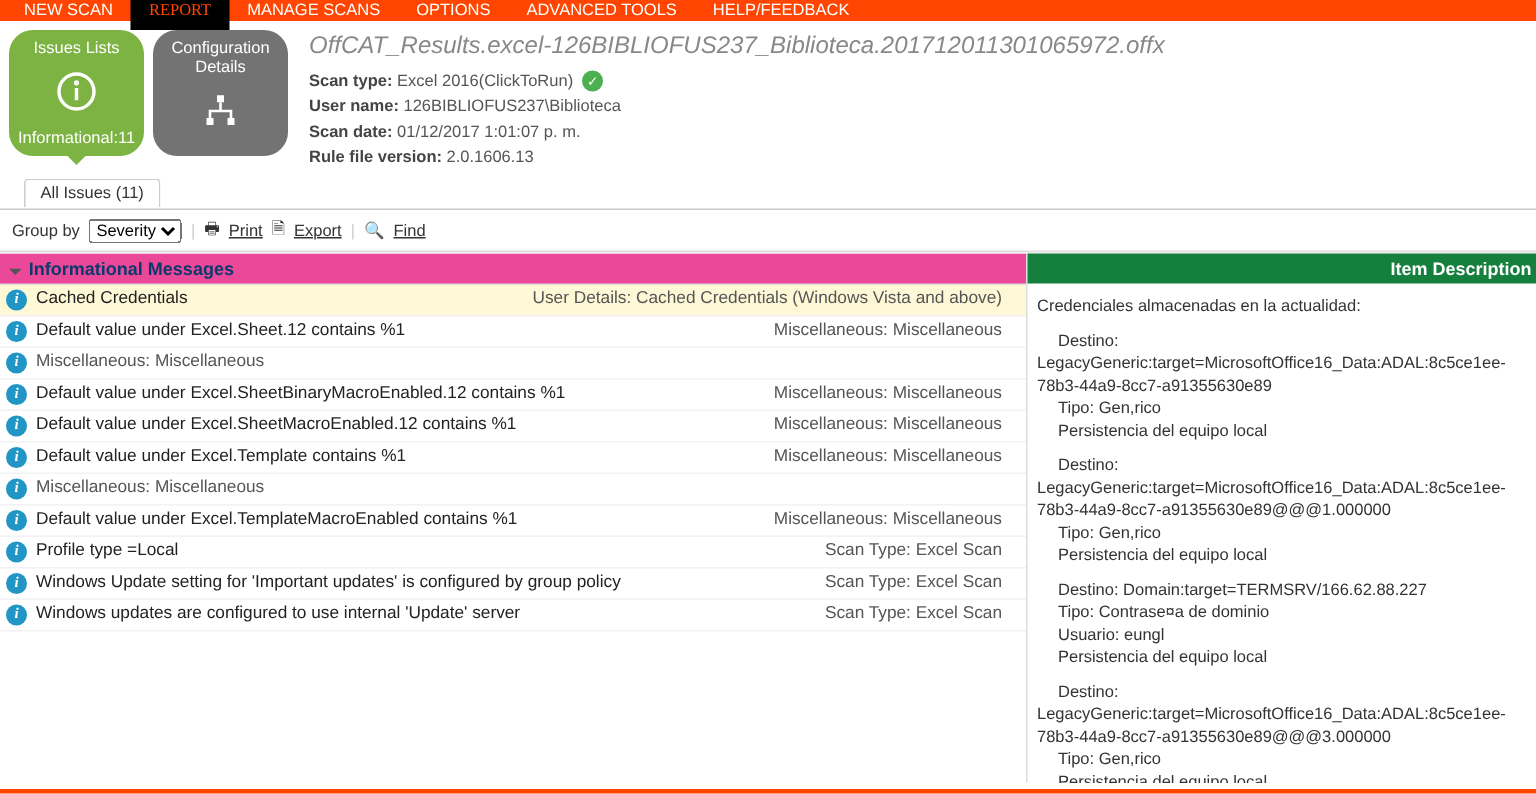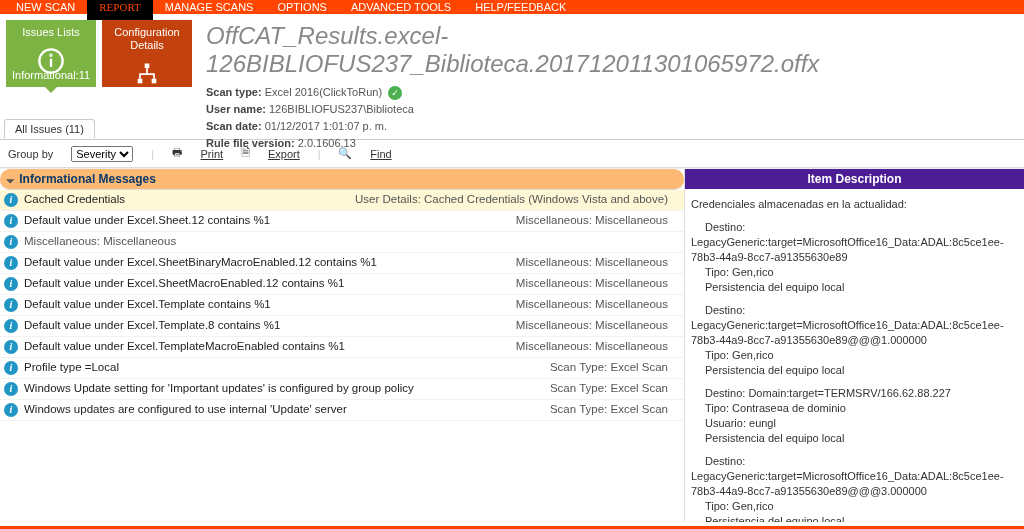--- a/index.html
+++ b/index.html
@@ -1,49 +1,49 @@
 <!DOCTYPE html>
 <html><head>
 <meta charset="utf-8">
 <style>
 * { box-sizing: border-box; margin: 0; padding: 0; }
 body { font-family: "Segoe UI", Tahoma, sans-serif; font-size: 12px; color: #333; background: #fff; width: 1024px; height: 529px; overflow: hidden; }
 .top-nav { background: #ff4500; height: 14px; display: flex; align-items: center; padding: 0 4px; }
 .top-nav-item { color: #fff; padding: 0 12px; height: 26px; line-height: 26px; font-size: 11px; cursor: pointer; }
 .top-nav-item.active { background: #000000; color: #ff4500; font-family: Liberation Serif, serif; }
 .header-area { display: flex; height: 100px; }
-.card { width: 90px; height: 67px; margin: 6px 0 0 6px; text-align: center; color: #fff; position: relative; }
+.card { width: 90px; height: 84px; margin: 6px 0 0 6px; text-align: center; color: #fff; position: relative; border-radius: 16px; }
 .card.green { background: #7cb342; }
-.card.blue { background: #c2410c; }
+.card.blue { background: #737373; }
 .card-title { font-size: 11px; padding-top: 6px; line-height: 13px; }
 .card-icon { font-size: 24px; margin-top: 8px; }
 .card-footer { position: absolute; bottom: 6px; left: 0; right: 0; font-size: 11px; display: flex; justify-content: space-between; padding: 0 6px; }
 .card-arrow { position: absolute; bottom: -6px; left: 50%; margin-left: -6px; width: 0; height: 0; border-left: 6px solid transparent; border-right: 6px solid transparent; border-top: 6px solid #7cb342; }
 .report-meta { padding: 8px 14px; flex: 1; }
-.report-title { font-size: 24px; color: #888; font-style: italic; font-weight: 300; margin-bottom: 6px; }
+.report-title { font-size: 16px; color: #888; font-style: italic; font-weight: 300; margin-bottom: 6px; }
 .report-line { font-size: 11px; color: #555; line-height: 17px; }
 .report-line b { color: #444; font-weight: 600; text-align: center; }
 .check-icon { display: inline-block; width: 14px; height: 14px; background: #4caf50; border-radius: 50%; color: #fff; text-align: center; line-height: 14px; font-size: 9px; margin-left: 6px; vertical-align: middle; }
-.tab-strip { border-bottom: 1px solid #ccc; height: 22px; padding-left: 4px; margin-top: 4px; }
+.tab-strip { border-bottom: 1px solid #ccc; height: 22px; padding-left: 16px; margin-top: 4px; }
 .tab { display: inline-block; border: 1px solid #ccc; border-bottom: none; background: #fff; padding: 3px 10px; font-size: 11px; border-radius: 3px 3px 0 0; position: relative; top: 1px; }
-.toolbar { border-bottom: 1px solid #ddd; padding: 4px 8px; display: flex; align-items: center; gap: 18px; font-size: 11px; }
+.toolbar { border-bottom: 1px solid #ddd; padding: 4px 8px; display: flex; align-items: center; gap: 6px; font-size: 11px; }
 .toolbar select { font-size: 11px; }
 .toolbar .sep { color: #ccc; }
 .toolbar a { color: #333; text-decoration: underline; cursor: pointer; }
 .content-split { display: flex; height: 354px; border-top: 1px solid #eee; }
 .left-pane { flex: 1; overflow-y: auto; }
 .right-pane { width: 340px; border-left: 1px solid #ddd; display: flex; flex-direction: column; }
-.section-header { background: #fdba74; border-bottom: 1px solid #ddd; padding: 3px 6px; font-weight: 600; font-size: 12px; color: #0a3a6b; border-radius: 10px; }
+.section-header { background: #ec4899; border-bottom: 1px solid #ddd; padding: 3px 6px; font-weight: 600; font-size: 12px; color: #0a3a6b; }
 .section-header::before { content: "◢"; display: inline-block; transform: rotate(45deg) scale(0.6); margin-right: 4px; color: #555; }
 .issue-row { display: flex; padding: 3px 6px 3px 4px; border-bottom: 1px solid #f2f2f2; font-size: 11.5px; cursor: pointer; }
 .issue-row.selected { background: #fff8d6; }
 .info-icon { width: 14px; height: 14px; background: #2196c4; border-radius: 50%; color: #fff; text-align: center; line-height: 14px; font-size: 10px; font-style: italic; font-weight: bold; flex-shrink: 0; margin-right: 6px; font-family: Georgia, serif; }
 .issue-name { flex: 1; color: #222; }
 .issue-cat { color: #555; text-align: right; padding-right: 10px; }
-.right-header { background: #4c1d95; color: #fff; text-align: center; font-weight: 600; font-size: 12px; padding: 3px; }
+.right-header { background: #15803d; color: #fff; text-align: right; font-weight: 600; font-size: 12px; padding: 3px; }
 .right-body { flex: 1; overflow-y: auto; padding: 8px 6px; font-size: 11px; color: #333; line-height: 15px; }
 .right-body p { margin-bottom: 8px; }
 .indent { padding-left: 14px; }
 .bottom-bar { position: absolute; bottom: 0; left: 0; right: 0; height: 3px; background: #ff4500; }
 .icon-svg { width: 28px; height: 28px; }
 </style>
 </head>
 <body>
 
 <div class="top-nav" id="top-nav">
@@ -136,21 +136,20 @@
           <span class="issue-name">Default value under Excel.SheetMacroEnabled.12 contains %1</span>
           <span class="issue-cat">Miscellaneous: Miscellaneous</span>
         </div>
         <div class="issue-row">
           <span class="info-icon">i</span>
           <span class="issue-name">Default value under Excel.Template contains %1</span>
           <span class="issue-cat">Miscellaneous: Miscellaneous</span>
         </div>
         <div class="issue-row">
           <span class="info-icon">i</span>
-          <span class="issue-name">Default value under Excel.Template.8 contains %1</span>
           <span class="issue-cat">Miscellaneous: Miscellaneous</span>
         </div>
         <div class="issue-row">
           <span class="info-icon">i</span>
           <span class="issue-name">Default value under Excel.TemplateMacroEnabled contains %1</span>
           <span class="issue-cat">Miscellaneous: Miscellaneous</span>
         </div>
         <div class="issue-row">
           <span class="info-icon">i</span>
           <span class="issue-name">Profile type =Local</span>

